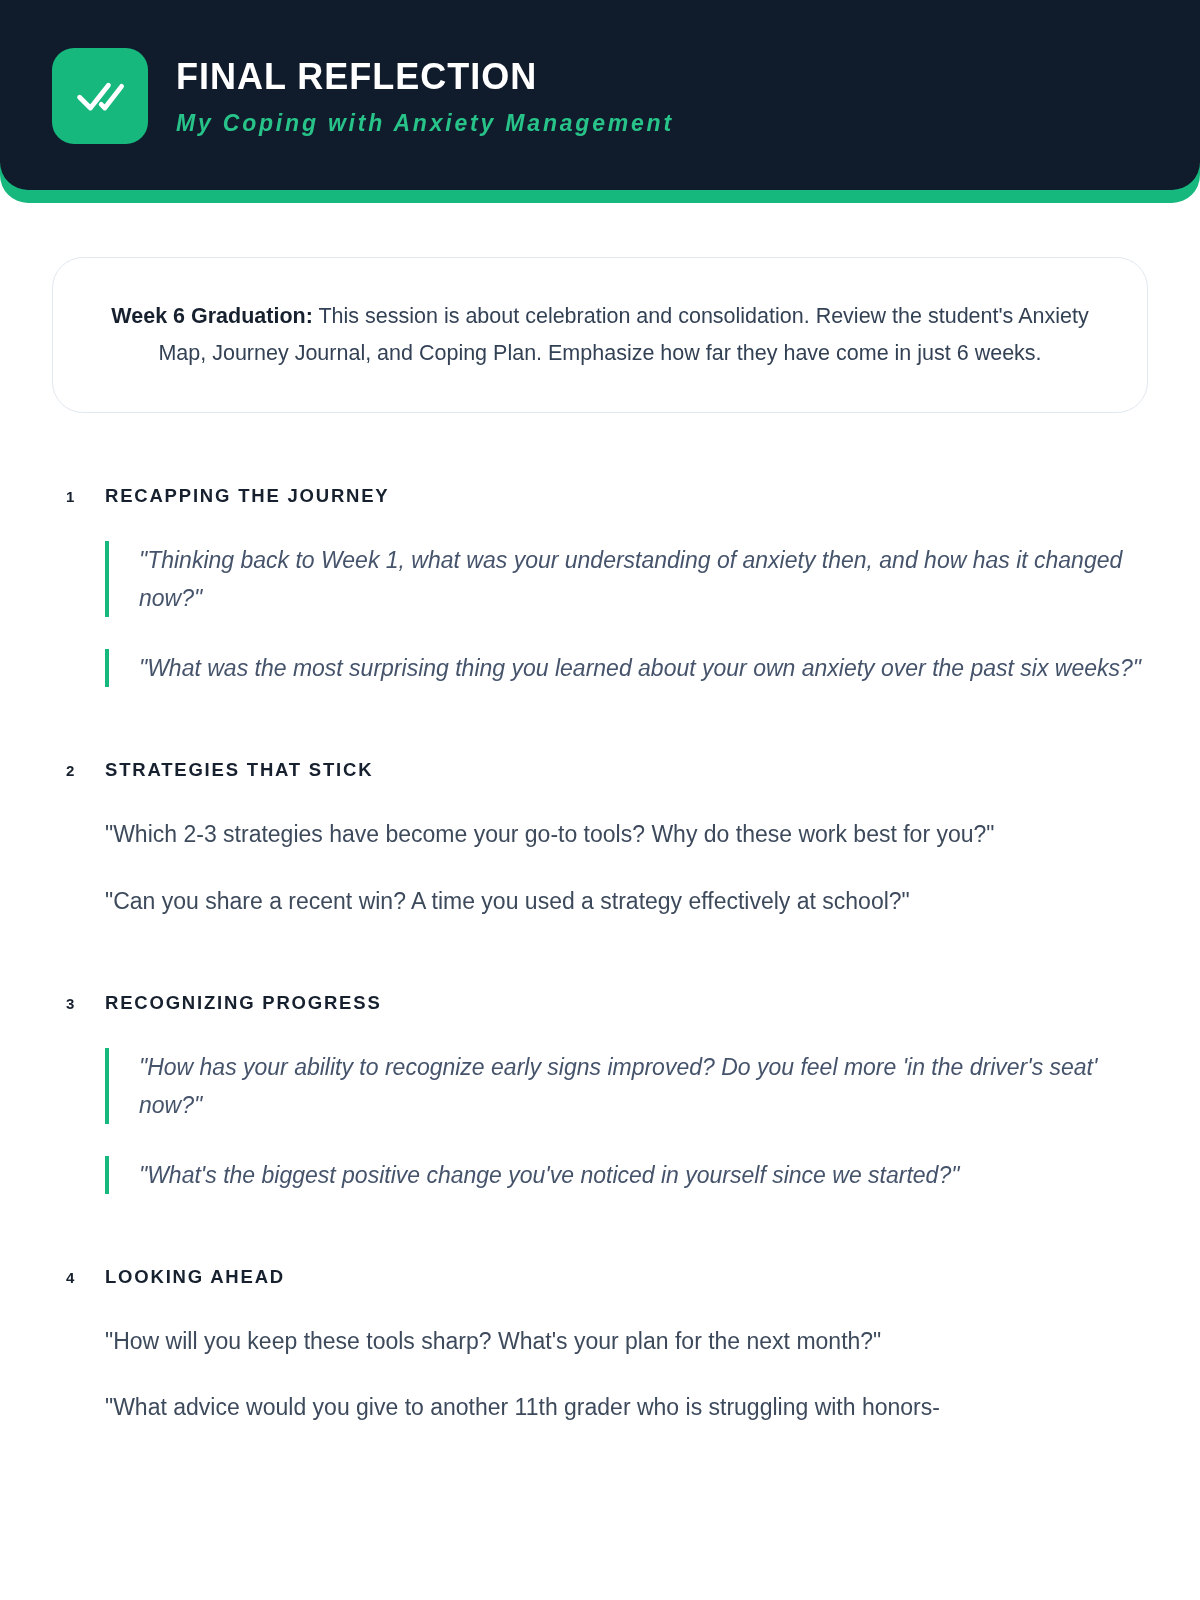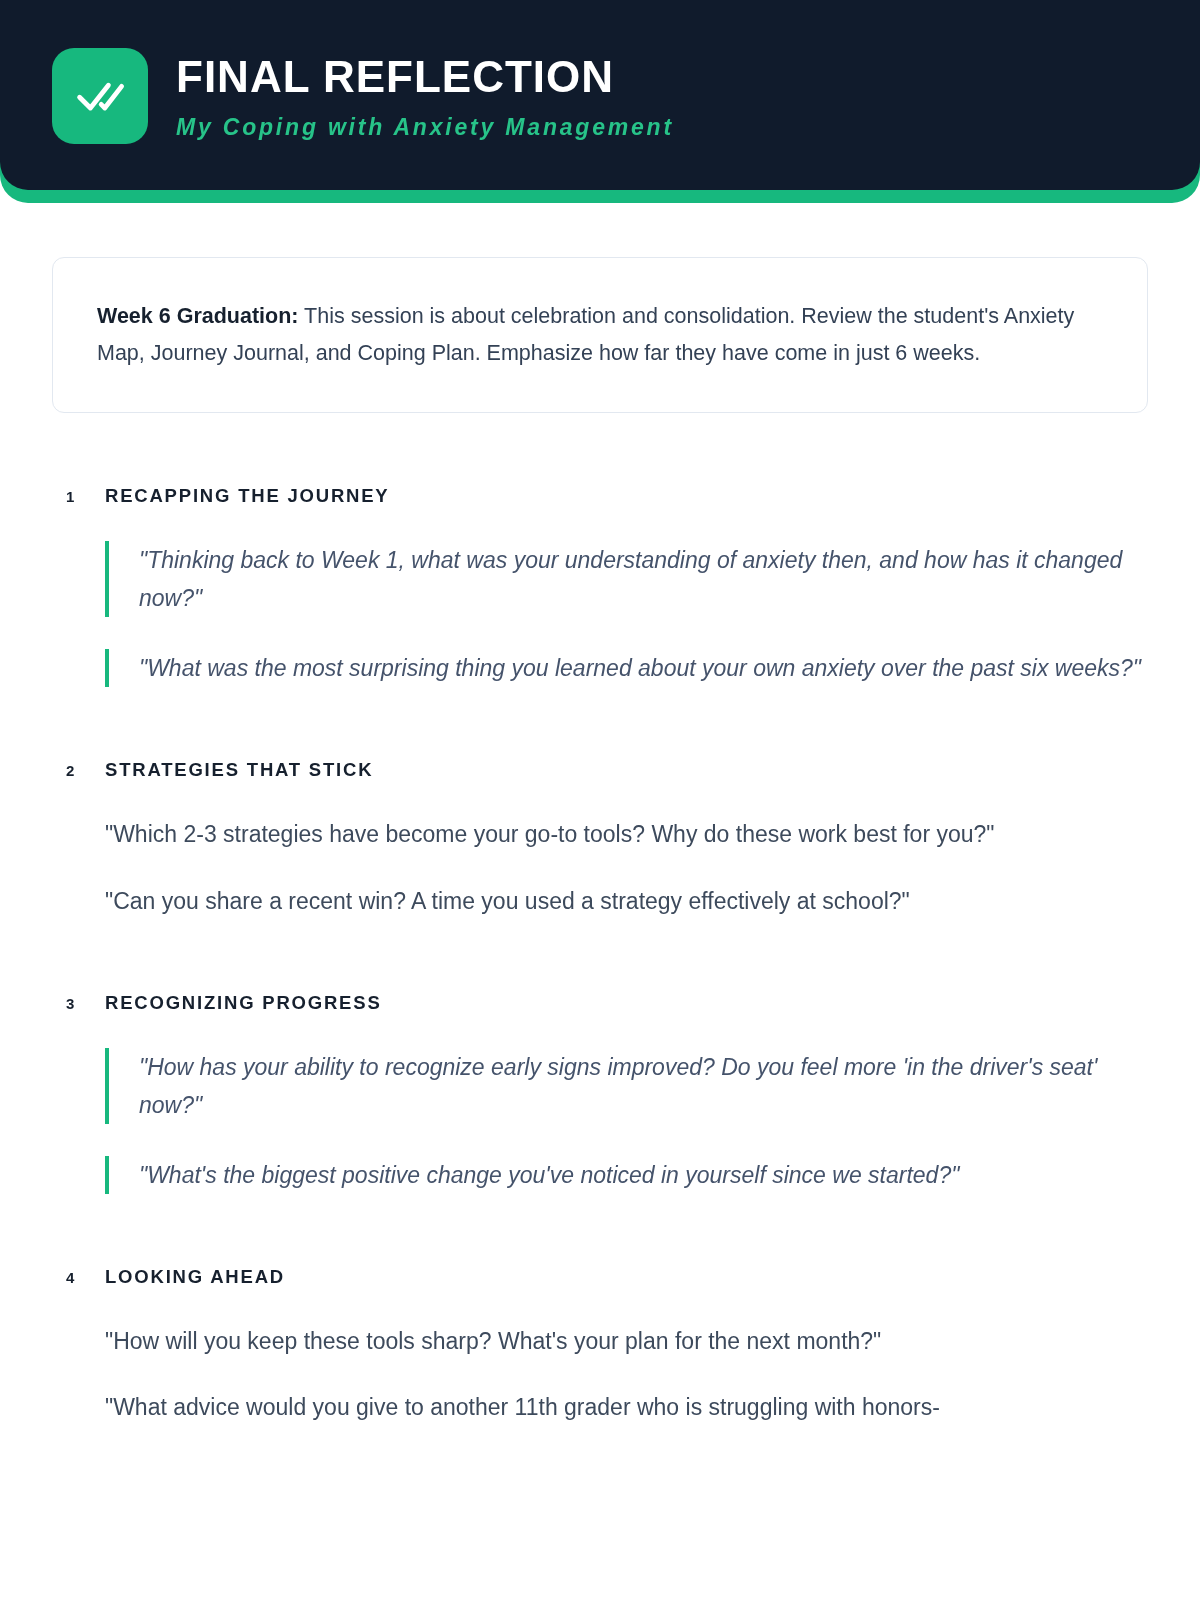--- a/index.html
+++ b/index.html
@@ -32,39 +32,40 @@
   }
   .badge {
     width: 96px; height: 96px;
     background: var(--accent);
     border-radius: 22px;
     display: flex; align-items: center; justify-content: center;
     flex: 0 0 auto;
   }
   .titles h1 {
     color: #ffffff;
-    font-size: 44px;
+    font-size: 36px;
     font-weight: 800;
     letter-spacing: 1px;
     margin-bottom: 12px;
   }
   .titles .subtitle {
     color: #27c389;
     font-size: 23px;
     font-style: italic;
     font-weight: 700;
     letter-spacing: 2.8px;
   }
 
   
   .callout {
     margin: 54px 52px 0 52px;
     border: 1.5px solid #e2e8f0;
-    border-radius: 12px;
+    border-radius: 31px;
     padding: 40px 44px;
+    text-align: center;
   }
   .callout p {
     font-size: 21.5px;
     line-height: 1.72;
     color: #334155;
   }
   .callout strong {
     color: var(--heading-text);
     font-weight: 700;
   }

